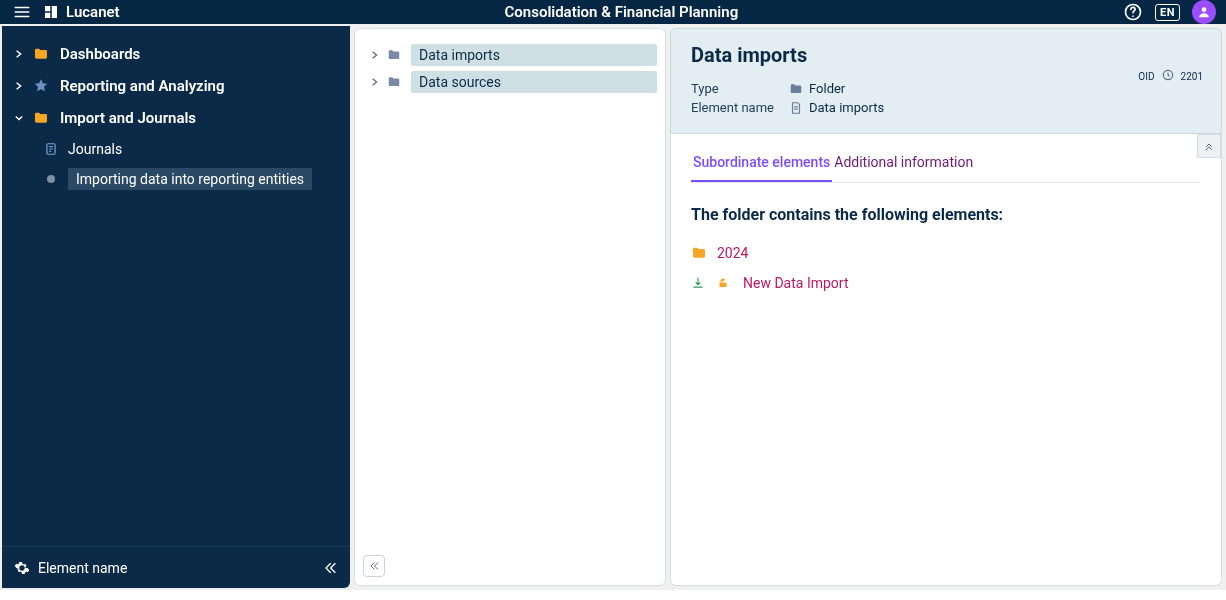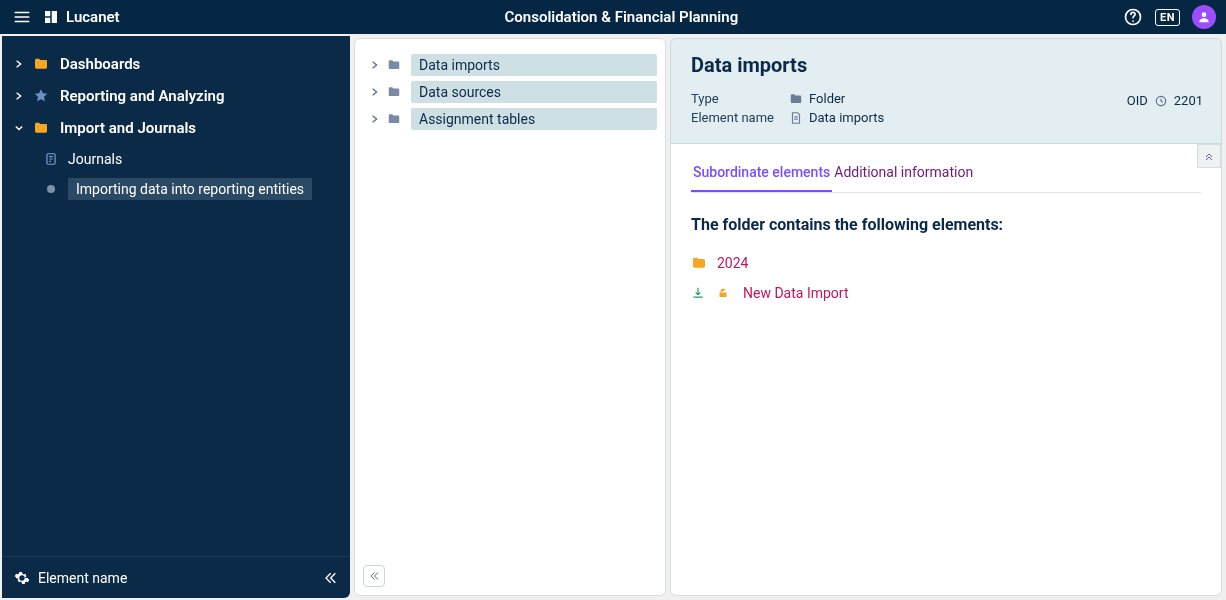--- a/index.html
+++ b/index.html
@@ -7,21 +7,21 @@
     font-family: -apple-system, BlinkMacSystemFont, "Segoe UI", Roboto, Arial, sans-serif;
     font-size: 14px;
     width: 1226px;
     height: 600px;
     overflow: hidden;
     background: #fff;
   }
   
   .topbar {
     background: #052744;
-    height: 34px;
+    height: 24px;
     display: flex;
     align-items: center;
     color: #fff;
     padding: 0 10px;
   }
   .topbar .menu-icon { width: 24px; height: 24px; display:flex; align-items:center; justify-content:center; cursor:pointer;}
   .topbar .logo { display:flex; align-items:center; margin-left:8px; font-weight:600; font-size:15px; }
   .topbar .logo svg { margin-right:6px; }
   .topbar .title { flex:1; text-align:center; font-weight:600; font-size:15px; }
   .topbar .actions { display:flex; align-items:center; gap:12px; }
@@ -128,21 +128,21 @@
     border:1px solid #c7d9e1;
     border-radius:6px 6px 0 0;
     padding:14px 20px 14px 20px;
     position:relative;
   }
   .detail-header h1 { color:#0b2a47; font-size:20px; font-weight:700; margin-bottom:14px;}
   .meta-row { display:flex; font-size:13px; color:#0b2a47; margin-bottom:4px;}
   .meta-row .k { width:98px; color:#24415c;}
   .meta-row .v { display:flex; align-items:center; gap:6px;}
   .meta-row .v svg { fill:#6b7e97; width:14px; height:14px;}
-  .oid-block { position:absolute; top:54px; right:18px; display:flex; align-items:flex-end; gap:6px; font-size:13px; color:#0b2a47;}
+  .oid-block { position:absolute; top:39px; right:18px; display:flex; align-items:flex-end; gap:6px; font-size:10px; color:#0b2a47;}
   .oid-block svg { stroke:#5c728c; fill:none; width:14px; height:14px;}
 
   .detail-body {
     flex:1;
     background:#fff;
     border:1px solid #d8dde3;
     border-top:none;
     border-radius:0 0 6px 6px;
     position:relative;
     padding:0 20px;
@@ -310,33 +310,20 @@
           <svg width="8" height="8" viewBox="0 0 10 10">
             <path d="M2 1l5 4-5 4" stroke="#5a6b82" stroke-width="1.6" fill="none"></path>
           </svg>
         </span>
       <span class="icon">
           <svg width="14" height="14" viewBox="0 0 24 24">
             <path d="M3 6a2 2 0 012-2h4l2 2h8a2 2 0 012 2v9a2 2 0 01-2 2H5a2 2 0 01-2-2V6z"></path>
           </svg>
         </span>
       <span class="label-box">Data sources</span>
-    </div>
-    <div class="mid-tree-item">
-      <span class="caret">
-          <svg width="8" height="8" viewBox="0 0 10 10">
-            <path d="M2 1l5 4-5 4" stroke="#5a6b82" stroke-width="1.6" fill="none"></path>
-          </svg>
-        </span>
-      <span class="icon">
-          <svg width="14" height="14" viewBox="0 0 24 24">
-            <path d="M3 6a2 2 0 012-2h4l2 2h8a2 2 0 012 2v9a2 2 0 01-2 2H5a2 2 0 01-2-2V6z"></path>
-          </svg>
-        </span>
-      <span class="label-box">Assignment tables</span>
     </div>
     <div class="mid-collapse">
       <svg width="12" height="12" viewBox="0 0 24 24">
           <path d="M13 5l-7 7 7 7M20 5l-7 7 7 7" stroke="#5a6b82" stroke-width="2" fill="none"></path>
         </svg>
     </div>
   </div>
 
   <div class="detail-panel">
     <div class="detail-header">

